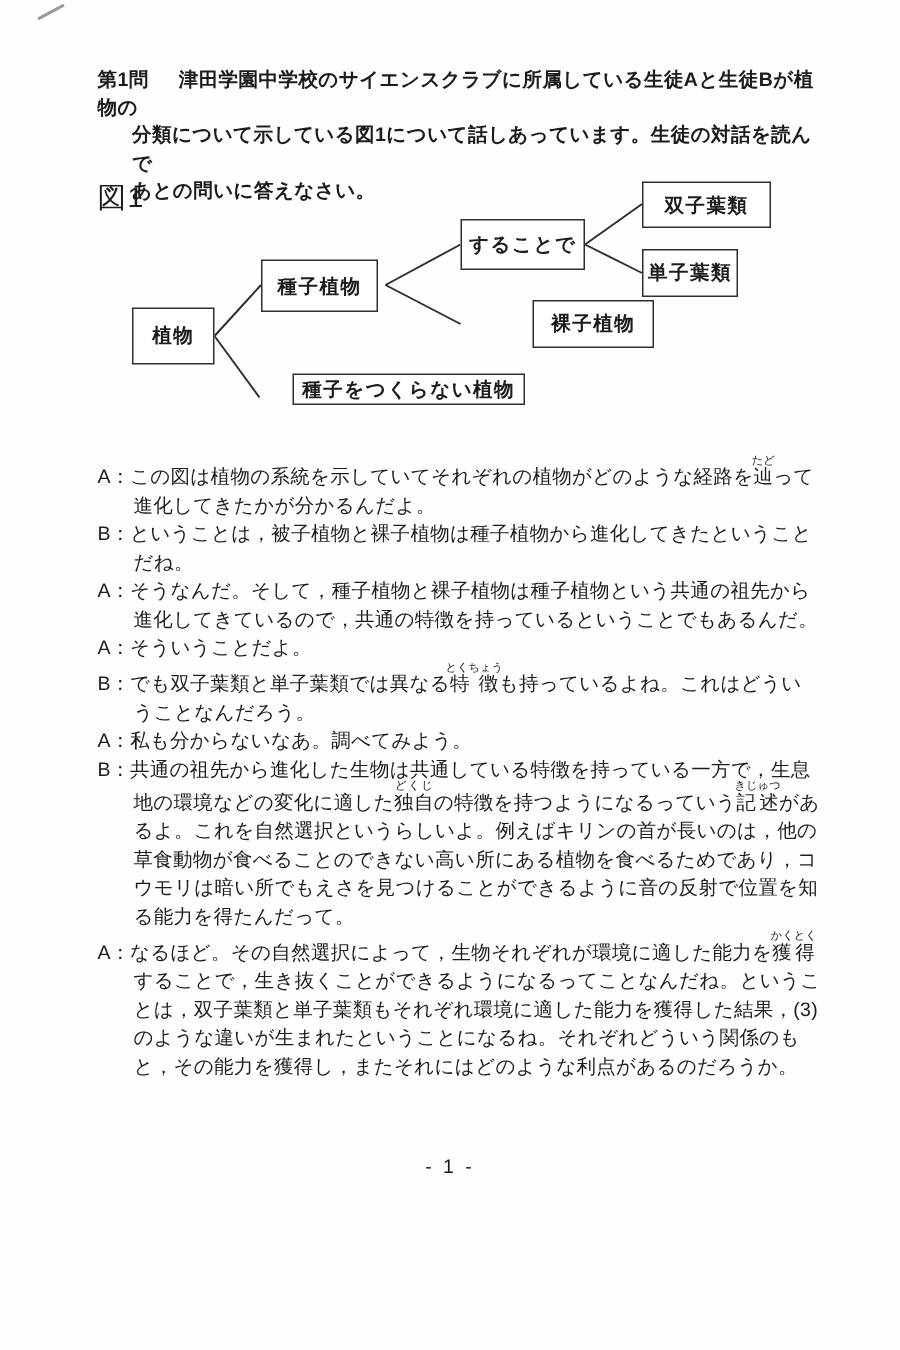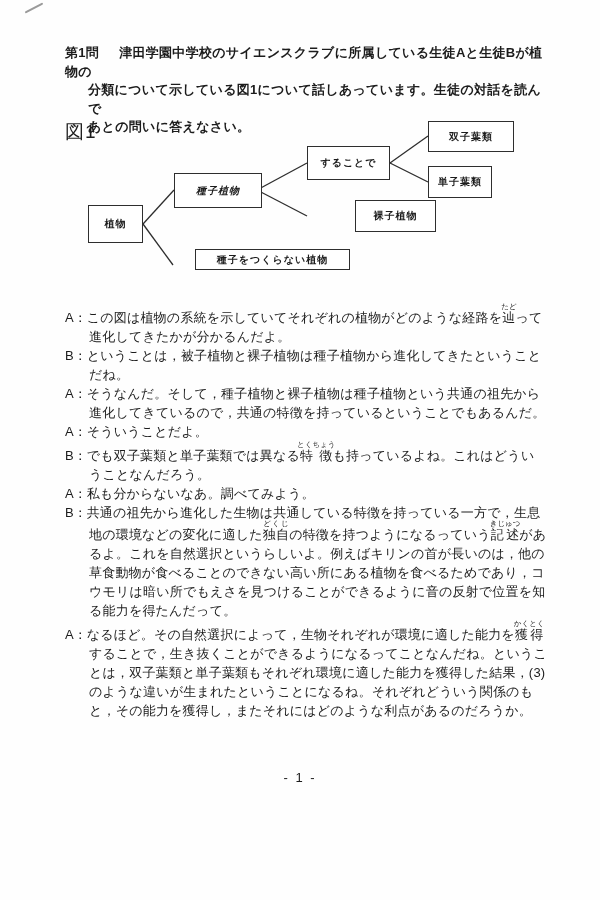--- a/index.html
+++ b/index.html
@@ -21,21 +21,21 @@
     font-size:13px;line-height:18.5px;font-weight:bold;letter-spacing:.3px;}
   .h-label{margin-right:20px;}
   .h-cont{padding-left:23px;}
   
   .figure{position:absolute;left:60px;top:118px;width:482px;height:175px;}
   .fig-caption{position:absolute;left:5px;top:1px;font-size:19px;letter-spacing:1px;}
   .figure svg{position:absolute;left:0;top:0;width:482px;height:175px;}
   .fnode{
     position:absolute;border:1.5px solid #2e2e2e;background:#fff;
     display:flex;align-items:center;justify-content:center;
-    font-size:10px;font-weight:bold;letter-spacing:1px;white-space:nowrap;
+    font-size:13px;font-weight:bold;letter-spacing:1px;white-space:nowrap;
     box-sizing:border-box;
   }
   
   .dialogue{position:absolute;left:65px;top:303px;width:482px;
     font-size:13px;line-height:19px;letter-spacing:.2px;}
   .turn{margin:0;padding-left:24px;text-indent:-24px;}
   .turn .speaker{letter-spacing:0;}
   ruby rt{font-size:7.5px;letter-spacing:0;color:#222;}
   
   .page-number{
@@ -63,21 +63,21 @@
     <svg xmlns="http://www.w3.org/2000/svg">
         <line x1="83" y1="106" x2="114" y2="72" stroke="#2e2e2e" stroke-width="1.3"></line>
         <line x1="83" y1="106" x2="113" y2="147" stroke="#2e2e2e" stroke-width="1.3"></line>
         <line x1="197" y1="72" x2="247" y2="45" stroke="#2e2e2e" stroke-width="1.3"></line>
         <line x1="197" y1="72" x2="247" y2="98" stroke="#2e2e2e" stroke-width="1.3"></line>
         <line x1="330" y1="45" x2="368" y2="18" stroke="#2e2e2e" stroke-width="1.3"></line>
         <line x1="330" y1="45" x2="368" y2="64" stroke="#2e2e2e" stroke-width="1.3"></line>
       </svg>
 
   <div class="fnode" style="left: 28px; top: 87px; width: 55px; height: 38px;">植物</div>
-      <div class="fnode" style="left: 114px; top: 55px; width: 88px; height: 35px; font-style: italic;">種子植物</div>
+      <div class="fnode" style="left: 114px; top: 55px; width: 78px; height: 35px;">種子植物</div>
       <div class="fnode" style="left: 113px; top: 131px; width: 155px; height: 21px; margin-left: 22px;">種子をつくらない植物</div>
       <div class="fnode" style="left: 247px; top: 28px; width: 83px; height: 34px;">することで</div>
       <div class="fnode" style="left: 247px; top: 82px; width: 81px; height: 32px; margin-left: 48px;">裸子植物</div>
       <div class="fnode" style="left: 368px; top: 3px; width: 86px; height: 31px;">双子葉類</div>
       <div class="fnode" style="left: 368px; top: 48px; width: 64px; height: 32px;">単子葉類</div>
     </div>
 
   <div class="dialogue">
 
   <p class="turn"><span class="speaker">A：</span>この図は植物の系統を示していてそれぞれの植物がどのような経路を<ruby>辿<rt>たど</rt></ruby>って進化してきたかが分かるんだよ。</p>

